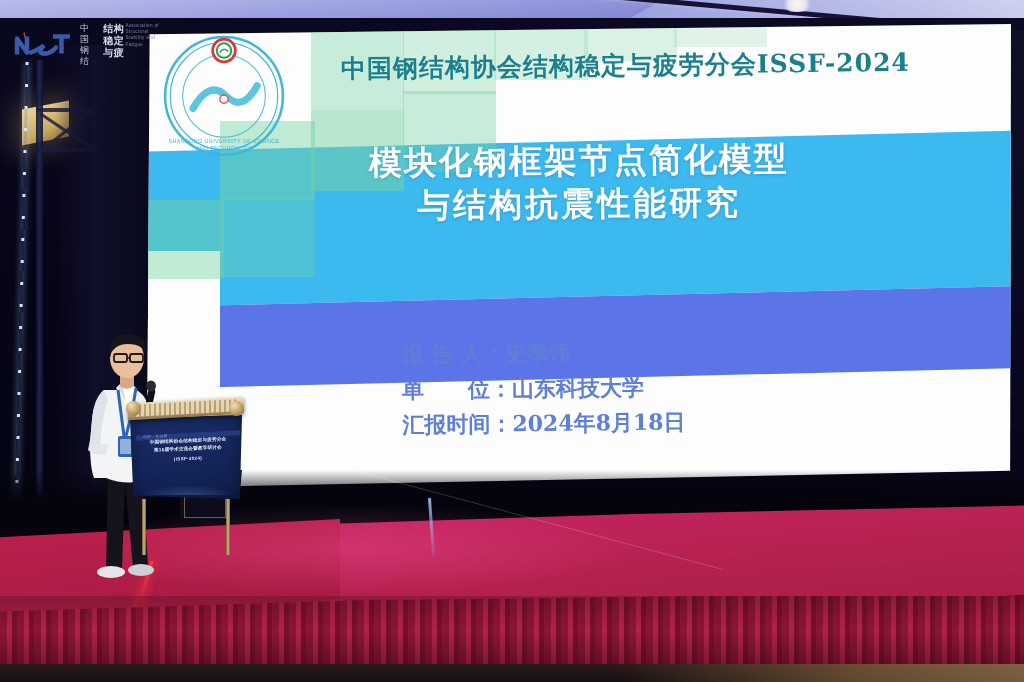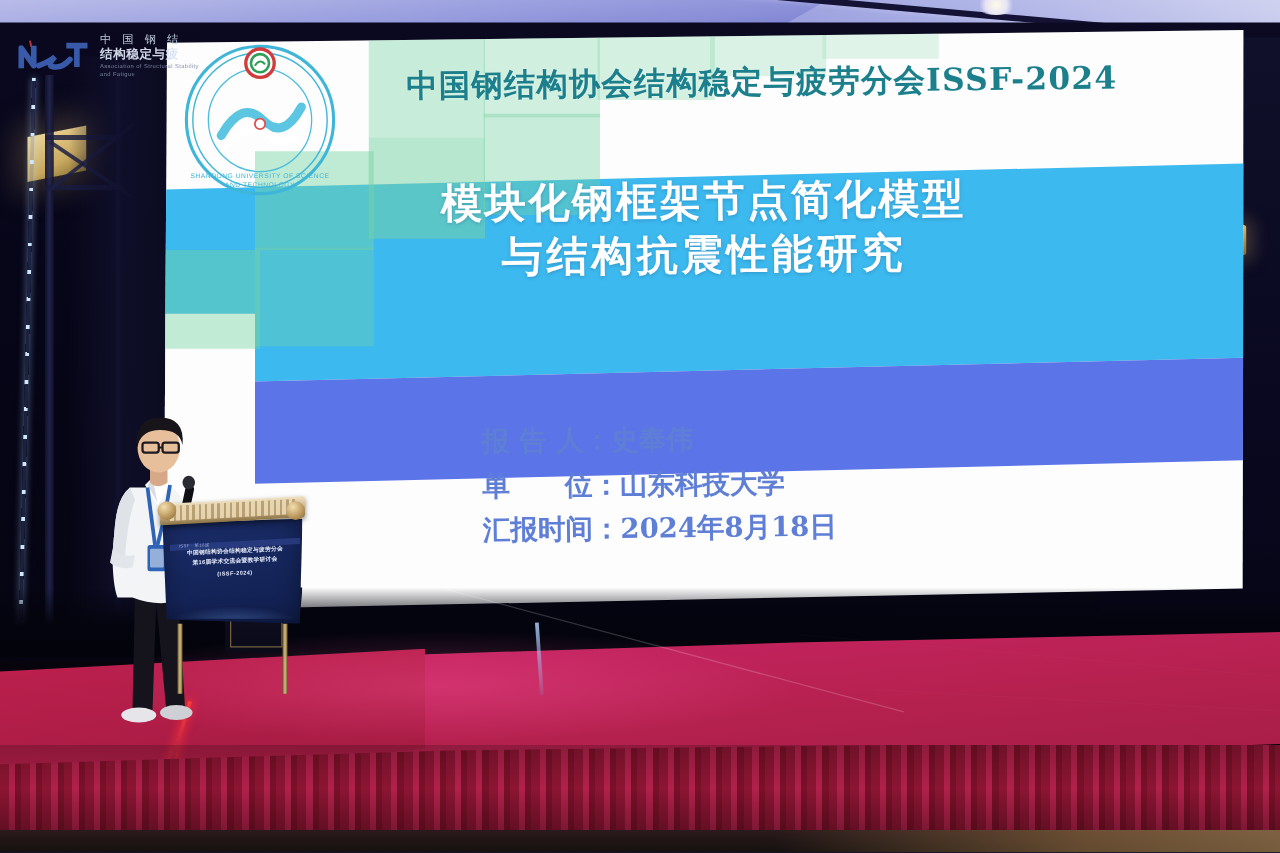--- a/index.html
+++ b/index.html
@@ -50,21 +50,21 @@
                      #cfe6ff 0px,#cfe6ff 3px,rgba(90,120,190,.25) 3px,rgba(90,120,190,.25) 22px);
                   transform:rotate(1.4deg); box-shadow:0 0 6px rgba(170,210,255,.55); }
   .lamp-panel { position:absolute; left:22px; top:105px; width:47px; height:36px;
                 background:linear-gradient(160deg,#f0d79a,#c9a95f 65%,#8a7338);
                 transform:skewY(-11deg); box-shadow:0 0 26px 9px rgba(230,195,120,.22); }
 
   .drape { position:absolute; left:55px; top:45px; width:100px; height:480px;
            background:linear-gradient(90deg,rgba(12,12,36,.0),rgba(16,16,44,.85) 40%,rgba(9,9,28,.95)); }
 
   
-  #screen { position:absolute; left:131px; top:24px; width:864px; height:464px;
+  #screen { position:absolute; left:147px; top:24px; width:864px; height:464px;
             overflow:hidden; background:#fdfdfd;
             clip-path:polygon(0.3% 2.2%, 100% 0%, 99.9% 96.3%, 0% 100%);
             box-shadow:0 0 60px 18px rgba(140,175,230,.18); }
   .scr-inner { position:absolute; inset:0; }
 
   
   .band-cyan { position:absolute; left:0; top:0; width:100%; height:100%;
                background:#3cb9ee;
                clip-path:polygon(0 27.5%, 100% 23.0%, 100% 56.5%, 0 61.0%); }
   .band-blue { position:absolute; left:0; top:0; width:100%; height:100%;
@@ -116,21 +116,21 @@
 
   
   .scr-frame { position:absolute; left:144px; top:21px; width:872px; height:472px;
                clip-path:polygon(0.2% 2.1%, 100% 0%, 100% 96.6%, 0% 100%);
                background:#0a0a18; z-index:-1; }
 
   
   #watermark { position:absolute; left:14px; top:24px; width:150px; height:42px;
                display:flex; align-items:center; gap:6px; opacity:.95; z-index:40; }
   .wm-mark { width:60px; height:30px; flex:none; }
-  .wm-txt { display:flex; flex-direction:column; justify-content:center; }
+  .wm-txt { display:flex; flex-direction:row; justify-content:center; }
   .wm-l1 { font-size:9px; color:#c8d2e6; letter-spacing:3px; line-height:1.25;
            font-family:"DejaVu Sans","Liberation Sans",sans-serif; }
   .wm-l2 { font-size:10px; color:#dbe3f2; font-weight:700; letter-spacing:.5px; line-height:1.2;
            font-family:"DejaVu Sans","Liberation Sans",sans-serif; }
   .wm-l3 { font-size:4.6px; color:#7f8aa4; letter-spacing:.35px; line-height:1.4;
            font-family:"Liberation Sans",sans-serif; }
 
   
   #speaker { position:absolute; left:78px; top:332px; width:110px; height:258px; z-index:25; }
   #speaker svg { width:100%; height:100%; display:block; }

